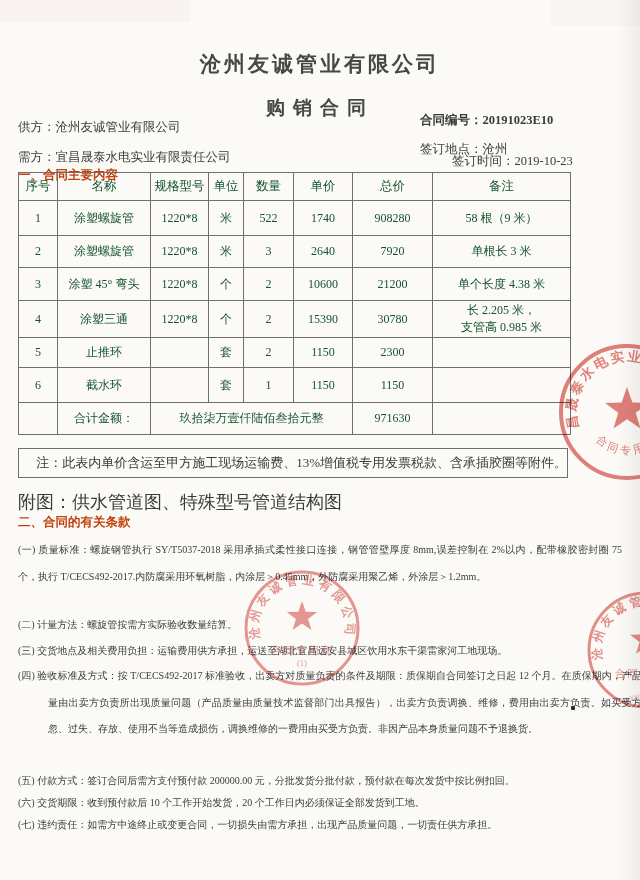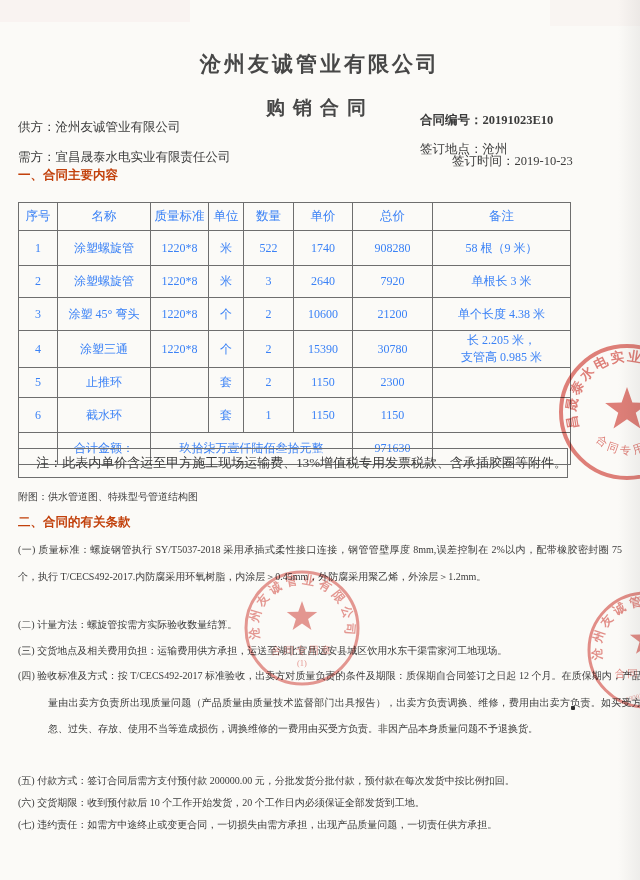--- a/index.html
+++ b/index.html
@@ -15,34 +15,34 @@
   .meta{font-size:12.5px;white-space:nowrap;}
   .supplier{top:119px;left:18px;}
   .buyer{top:149px;left:18px;}
   .contract-no{top:112px;left:420px;font-weight:bold;}
   .sign-place{top:133px;left:420px;margin-top:8px;}
   .sign-date{top:153px;left:404px;margin-left:48px;}
   .sec-heading{font-size:12.5px;font-weight:bold;color:#c2410c;}
   .sec1{top:167px;left:18px;}
   .sec2{top:514px;left:18px;}
   table.items{
-    top:202px;left:18px;border-collapse:collapse;table-layout:fixed;width:552px;
-    font-size:12px;color:#3b82f6;
+    top:172px;left:18px;border-collapse:collapse;table-layout:fixed;width:552px;
+    font-size:12px;color:#14532d;
   }
   table.items th,table.items td{
     border:1px solid #6e6e6e;text-align:center;vertical-align:middle;
     padding:0 2px;overflow:hidden;font-weight:normal;
   }
   table.items th{font-size:12.5px;}
   td.pre{white-space:pre-line;line-height:1.45;}
   .note-box{
     top:448px;left:18px;width:544px;height:28px;border:1px solid #6e6e6e;
     font-size:13px;line-height:28px;padding-left:4px;white-space:nowrap;overflow:hidden;text-align:right;
   }
-  .attachment{top:490px;left:18px;font-size:10px;}
+  .attachment{top:490px;left:18px;font-size:18px;}
   .clause{left:18px;width:604px;font-size:10px;line-height:27px;text-align:justify;}
   .clause.hang{padding-left:30px;text-indent:-30px;}
   .c1{top:536px;}
   .c2{top:611px;}
   .c3{top:637px;}
   .c4{top:663px;line-height:26.5px;}
   .c5{top:767px;}
   .c6{top:789px;}
   .c7{top:811px;}
   .seal{position:absolute;pointer-events:none;mix-blend-mode:multiply;}
@@ -86,21 +86,21 @@
         <col style="width:35px">
       <col style="width:50px">
         <col style="width:59px">
         <col style="width:80px">
         <col style="width:138px">
     </colgroup>
     <tbody>
         <tr style="height:28px">
       <th>序号</th>
       <th>名称</th>
-      <th>质量标准</th>
+      <th>规格型号</th>
       <th>单位</th>
       <th>数量</th>
       <th>单价</th>
       <th>总价</th>
       <th>备注</th>
     </tr>
     <tr style="height:35px">
       <td>1</td>
       <td>涂塑螺旋管</td>
       <td>1220*8</td>

